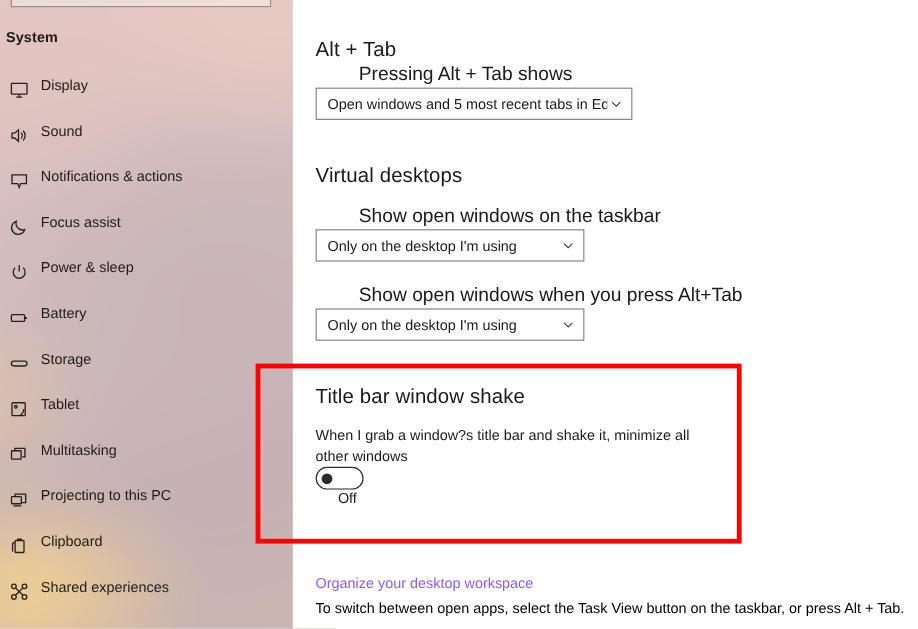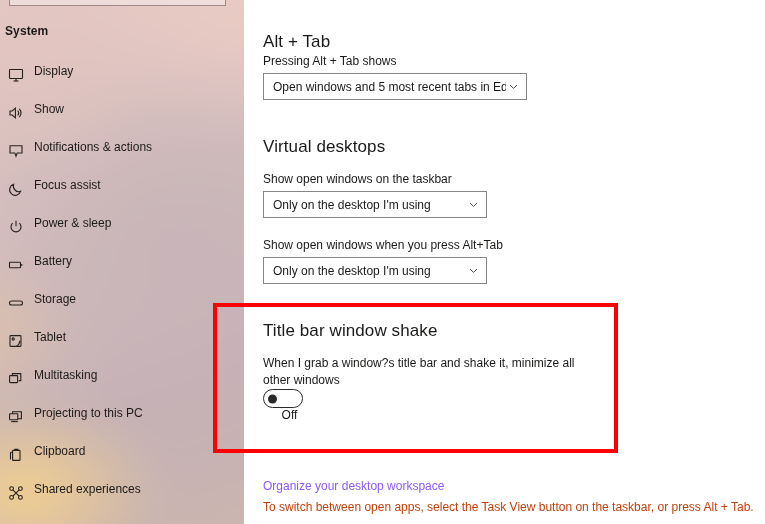--- a/index.html
+++ b/index.html
@@ -122,23 +122,24 @@
 
   .section-head {
     position: absolute;
     font-size: 17px;
     color: #1b1a19;
     font-weight: normal;
     letter-spacing: 0.1px;
   }
   .field-label {
     position: absolute;
-    font-size: 12px;
+    font-size: 16px;
     color: #1b1a19;
     white-space: nowrap;
+    margin-left: 36px;
   }
 
   .combo {
     position: absolute;
     height: 27px;
     box-sizing: border-box;
     border: 1px solid #868686;
     background: #ffffff;
     display: flex;
     align-items: center;
@@ -204,21 +205,21 @@
   }
 
   .footer-head {
     position: absolute;
     font-size: 12px;
     color: #8b5cf6;
   }
   .footer-sub {
     position: absolute;
     font-size: 12px;
-    color: #c2410c;
+    color: #000000;
     white-space: nowrap;
   }
 
   
   .highlight-box {
     position: absolute;
     left: 213px;
     top: 303px;
     width: 405px;
     height: 150px;
@@ -255,21 +256,21 @@
         </div>
 
         <div class="nav-item">
           <span class="nav-icon">
             <svg width="16" height="16" viewBox="0 0 16 16" fill="none" stroke="currentColor" stroke-width="1.1">
               <path d="M2 6h2.2L7.4 3.2v9.6L4.2 10H2z"></path>
               <path d="M9.6 5.6a3.4 3.4 0 0 1 0 4.8"></path>
               <path d="M11.3 3.9a5.8 5.8 0 0 1 0 8.2"></path>
             </svg>
           </span>
-          <span class="nav-label">Show</span>
+          <span class="nav-label">Sound</span>
         </div>
 
         <div class="nav-item">
           <span class="nav-icon">
             <svg width="16" height="16" viewBox="0 0 16 16" fill="none" stroke="currentColor" stroke-width="1.1">
               <path d="M2 2.8h12v7.2H9.2L8 13.2 6.8 10H2z"></path>
             </svg>
           </span>
           <span class="nav-label">Notifications &amp; actions</span>
         </div>

